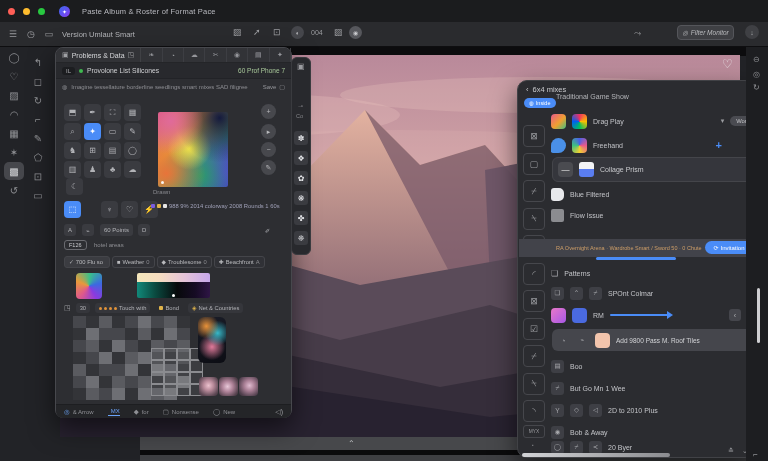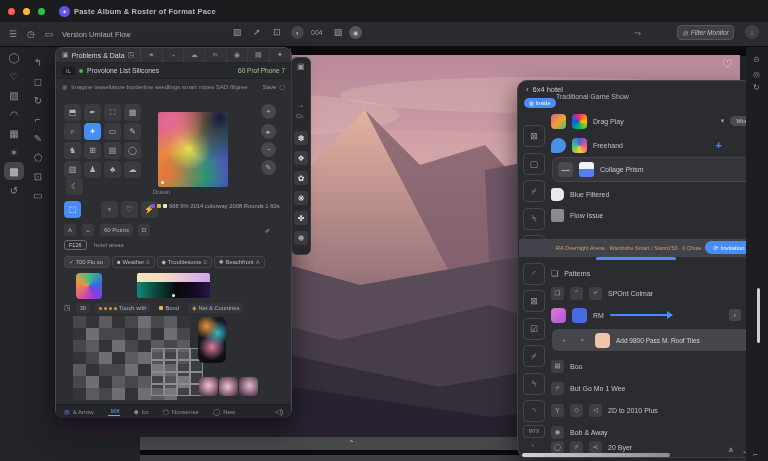--- a/index.html
+++ b/index.html
@@ -8,21 +8,21 @@
   #app { position:absolute; inset:0; width:768px; height:461px; }
   .abs { position:absolute; }
   .fill { position:absolute; inset:0; border-radius:inherit; }
 
   
   #titlebar { left:0; top:0; width:768px; height:22px; background:#1b1c1e; display:flex; align-items:center; }
   .traffic { width:7px; height:7px; border-radius:50%; margin-left:8px; }
   #app-icon { width:11px; height:11px; border-radius:50%; margin-left:14px;
     background:linear-gradient(135deg,#3a6af0,#8a3af0); display:flex; align-items:center; justify-content:center;
     color:#fff; font-size:6px; }
-  #app-title { margin-left:4px; font-size:7.5px; color:#b9bac0; letter-spacing:.2px;font-weight:bold; }
+  #app-title { margin-left:12px; font-size:7.5px; color:#b9bac0; letter-spacing:.2px; }
 
   
   #menubar { left:0; top:22px; width:768px; height:25px; background:#2a2b2e; border-bottom:1px solid #0e0e10;
     display:flex; align-items:center; }
   .mb-ico { color:#9b9ca0; font-size:9px; width:18px; text-align:center; }
   #workspace-label { color:#b4b5b9; font-size:7.5px; margin-left:4px; }
   .mb-right-ico { color:#9b9ca0; font-size:9px; position:absolute; top:27px; }
   .avatar { position:absolute; top:26px; width:13px; height:13px; border-radius:50%; background:#56575c;
     display:flex; align-items:center; justify-content:center; color:#c9cacd; font-size:6px; }
   #frames-label { position:absolute; left:311px; top:29px; color:#9b9ca0; font-size:7px; }
@@ -204,21 +204,21 @@
     <span class="traffic" style="background:#febc2e" data-name="minimize-traffic-light"></span>
     <span class="traffic" style="background:#28c840" data-name="zoom-traffic-light"></span>
     <span id="app-icon" data-name="app-logo-icon">✦</span>
     <span id="app-title" data-name="window-title">Paste Album &amp; Roster of Format Pace</span>
   </div>
 
   <div id="menubar" class="abs" data-name="menubar">
     <span class="mb-ico" style="margin-left:4px" data-name="hamburger-menu-icon">☰</span>
     <span class="mb-ico" data-name="bell-icon">◷</span>
     <span class="mb-ico" data-name="chat-icon">▭</span>
-    <span id="workspace-label" data-name="workspace-label">Version Umlaut Flow</span>
+    <span id="workspace-label" data-name="workspace-label">Version Umlaut Smart</span>
   </div>
   <span class="mb-right-ico" style="left:233px" data-name="insert-image-icon">▨</span>
   <span class="mb-right-ico" style="left:253px" data-name="cursor-icon">➚</span>
   <span class="mb-right-ico" style="left:273px" data-name="lambda-box-icon">⊡</span>
   <span class="avatar" style="left:291px;background:#46474c" data-name="avatar-dark">◐</span>
   <span id="frames-label" data-name="frames-counter">004</span>
   <span class="mb-right-ico" style="left:334px" data-name="gallery-icon">▨</span>
   <span class="avatar" style="left:349px" data-name="user-avatar">◉</span>
   <span id="squiggle-icon" data-name="path-squiggle-icon">⤳</span>
   <div id="filter-button" data-name="filter-monitor-button">
@@ -604,21 +604,21 @@
         <div class="brush-btn" data-name="brush-preset-button" style="top: 113px;">✿</div>
         <div class="brush-btn" data-name="brush-preset-button" style="top: 133px;">❋</div>
         <div class="brush-btn" data-name="brush-preset-button" style="top: 153px;">✤</div>
         <div class="brush-btn" data-name="brush-preset-button" style="top: 173px;">❈</div>
     </div>
   </div>
 
   <div id="layers-panel" class="abs" data-name="layers-panel">
     <div id="lp-header" data-name="layers-panel-header">
       <span data-name="back-chevron-icon">‹</span>
-      <span data-name="back-label">6x4 hotel</span>
+      <span data-name="back-label">6x4 mixes</span>
     </div>
     <div id="lp-chip" data-name="inside-chip">
       <span data-name="chip-icon">◍</span>
       <span data-name="chip-label">Inside</span>
     </div>
     <div data-name="layers-left-strip">
       <div class="lp-strip-ico" data-name="layer-tool-button" style="top: 44px;">⊠</div>
         <div class="lp-strip-ico" data-name="layer-tool-button" style="top: 71.5px;">▢</div>
         <div class="lp-strip-ico" data-name="layer-tool-button" style="top: 99px;">⌿</div>
         <div class="lp-strip-ico" data-name="layer-tool-button" style="top: 126.5px;">⍀</div>

